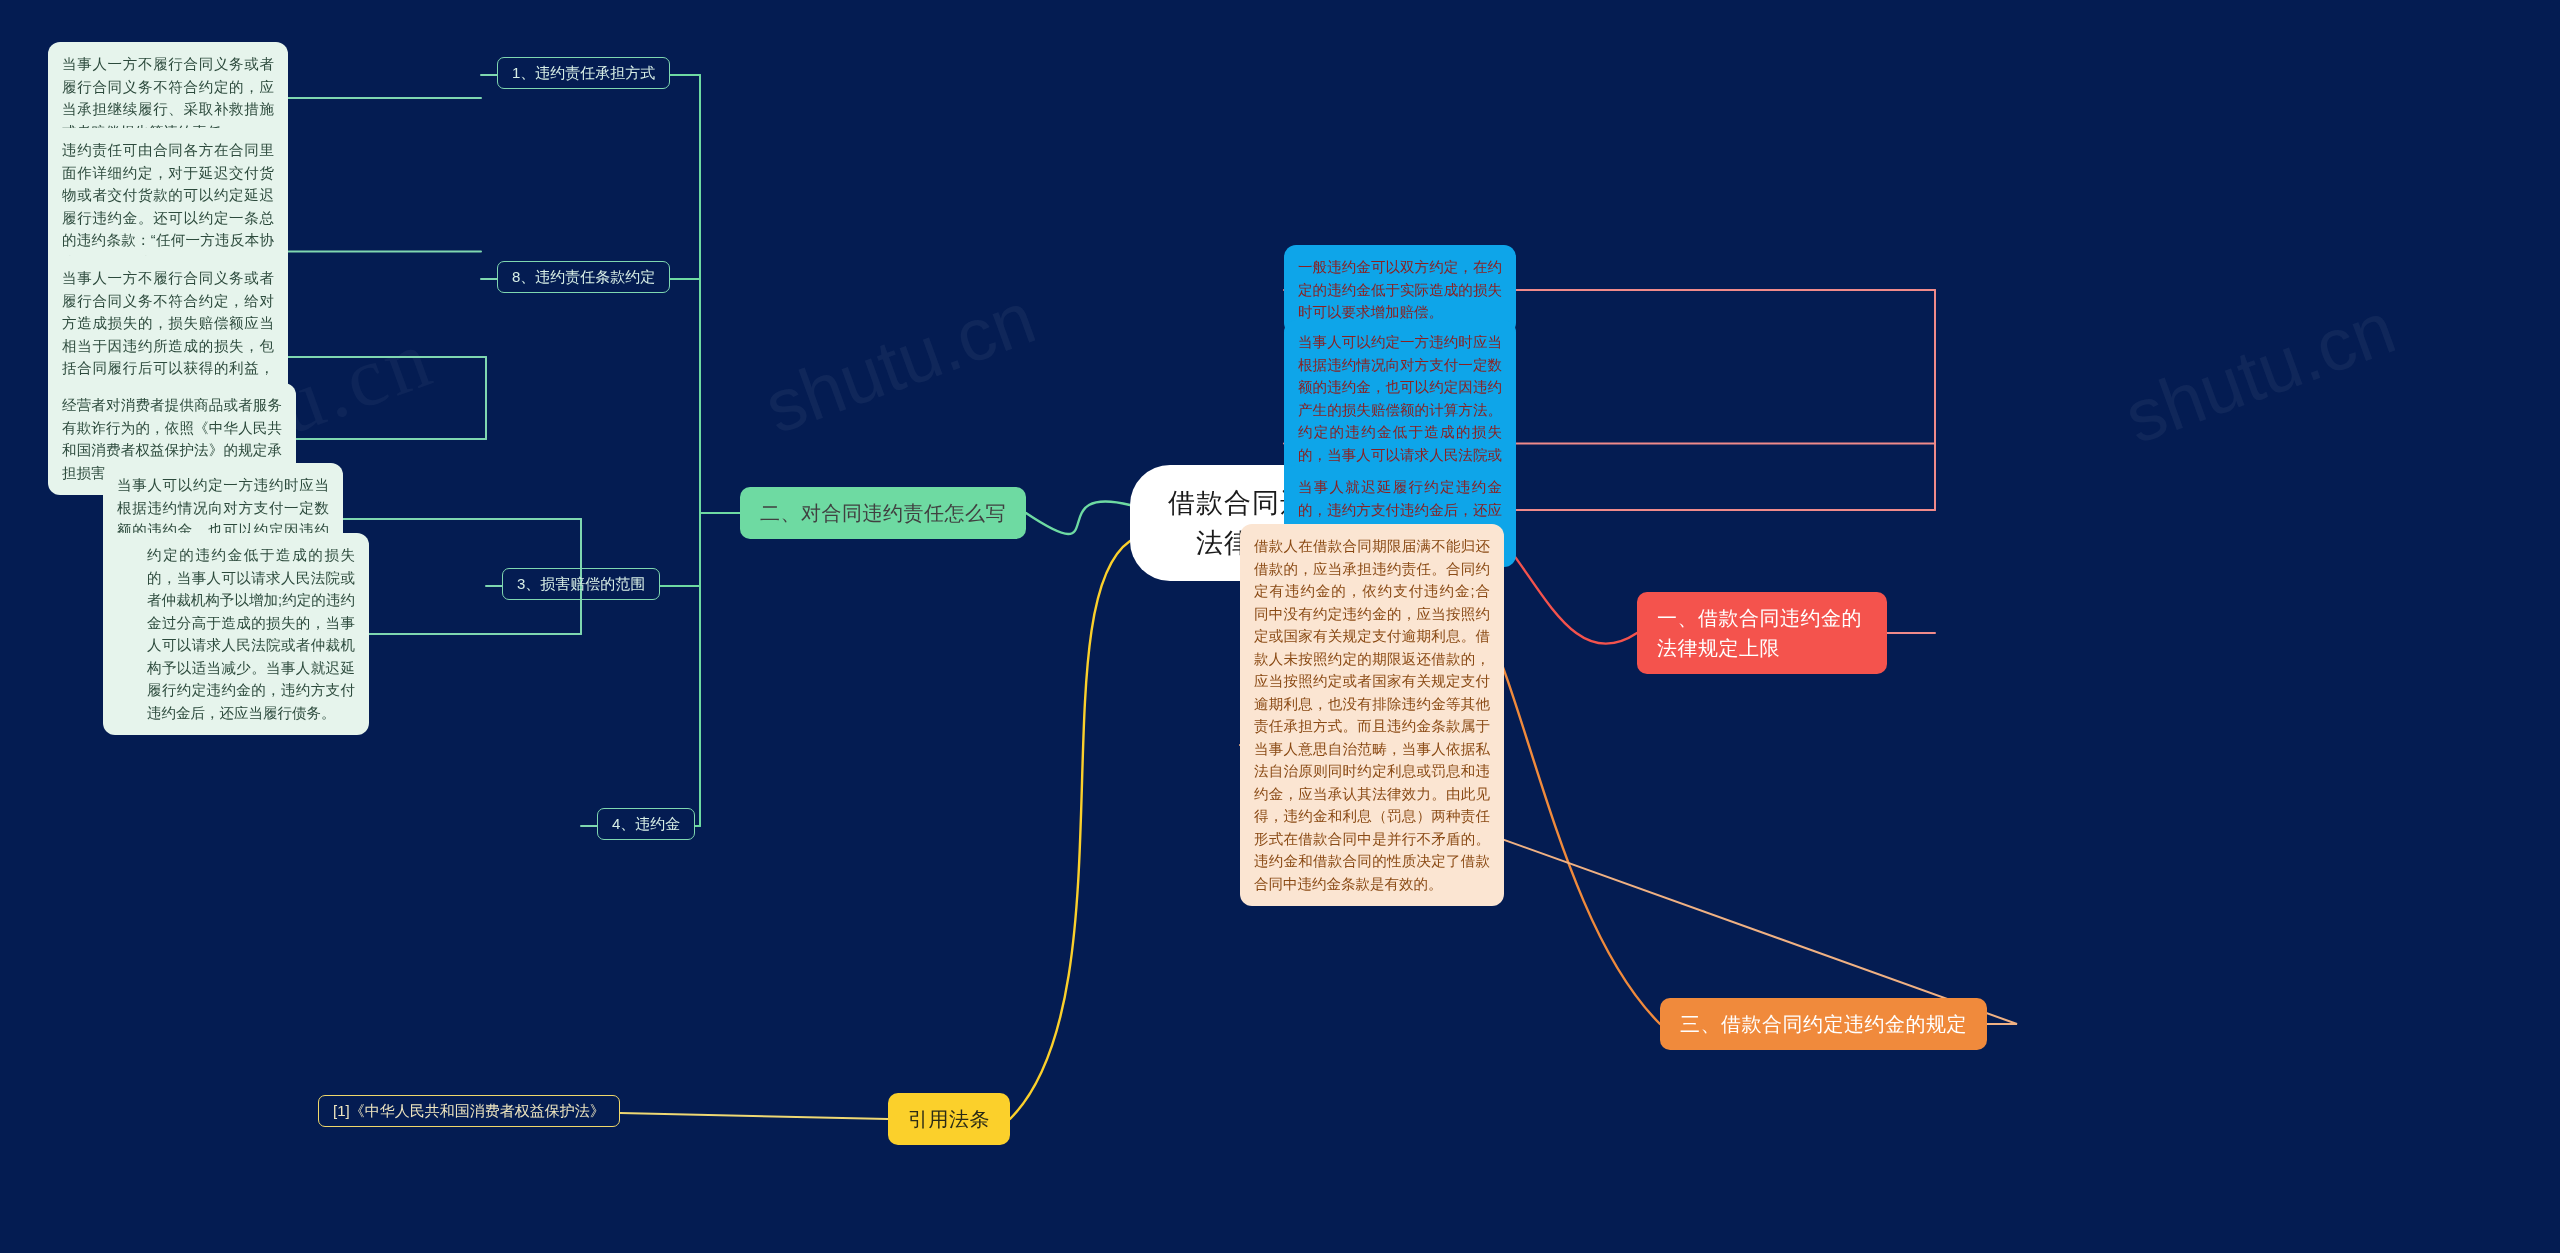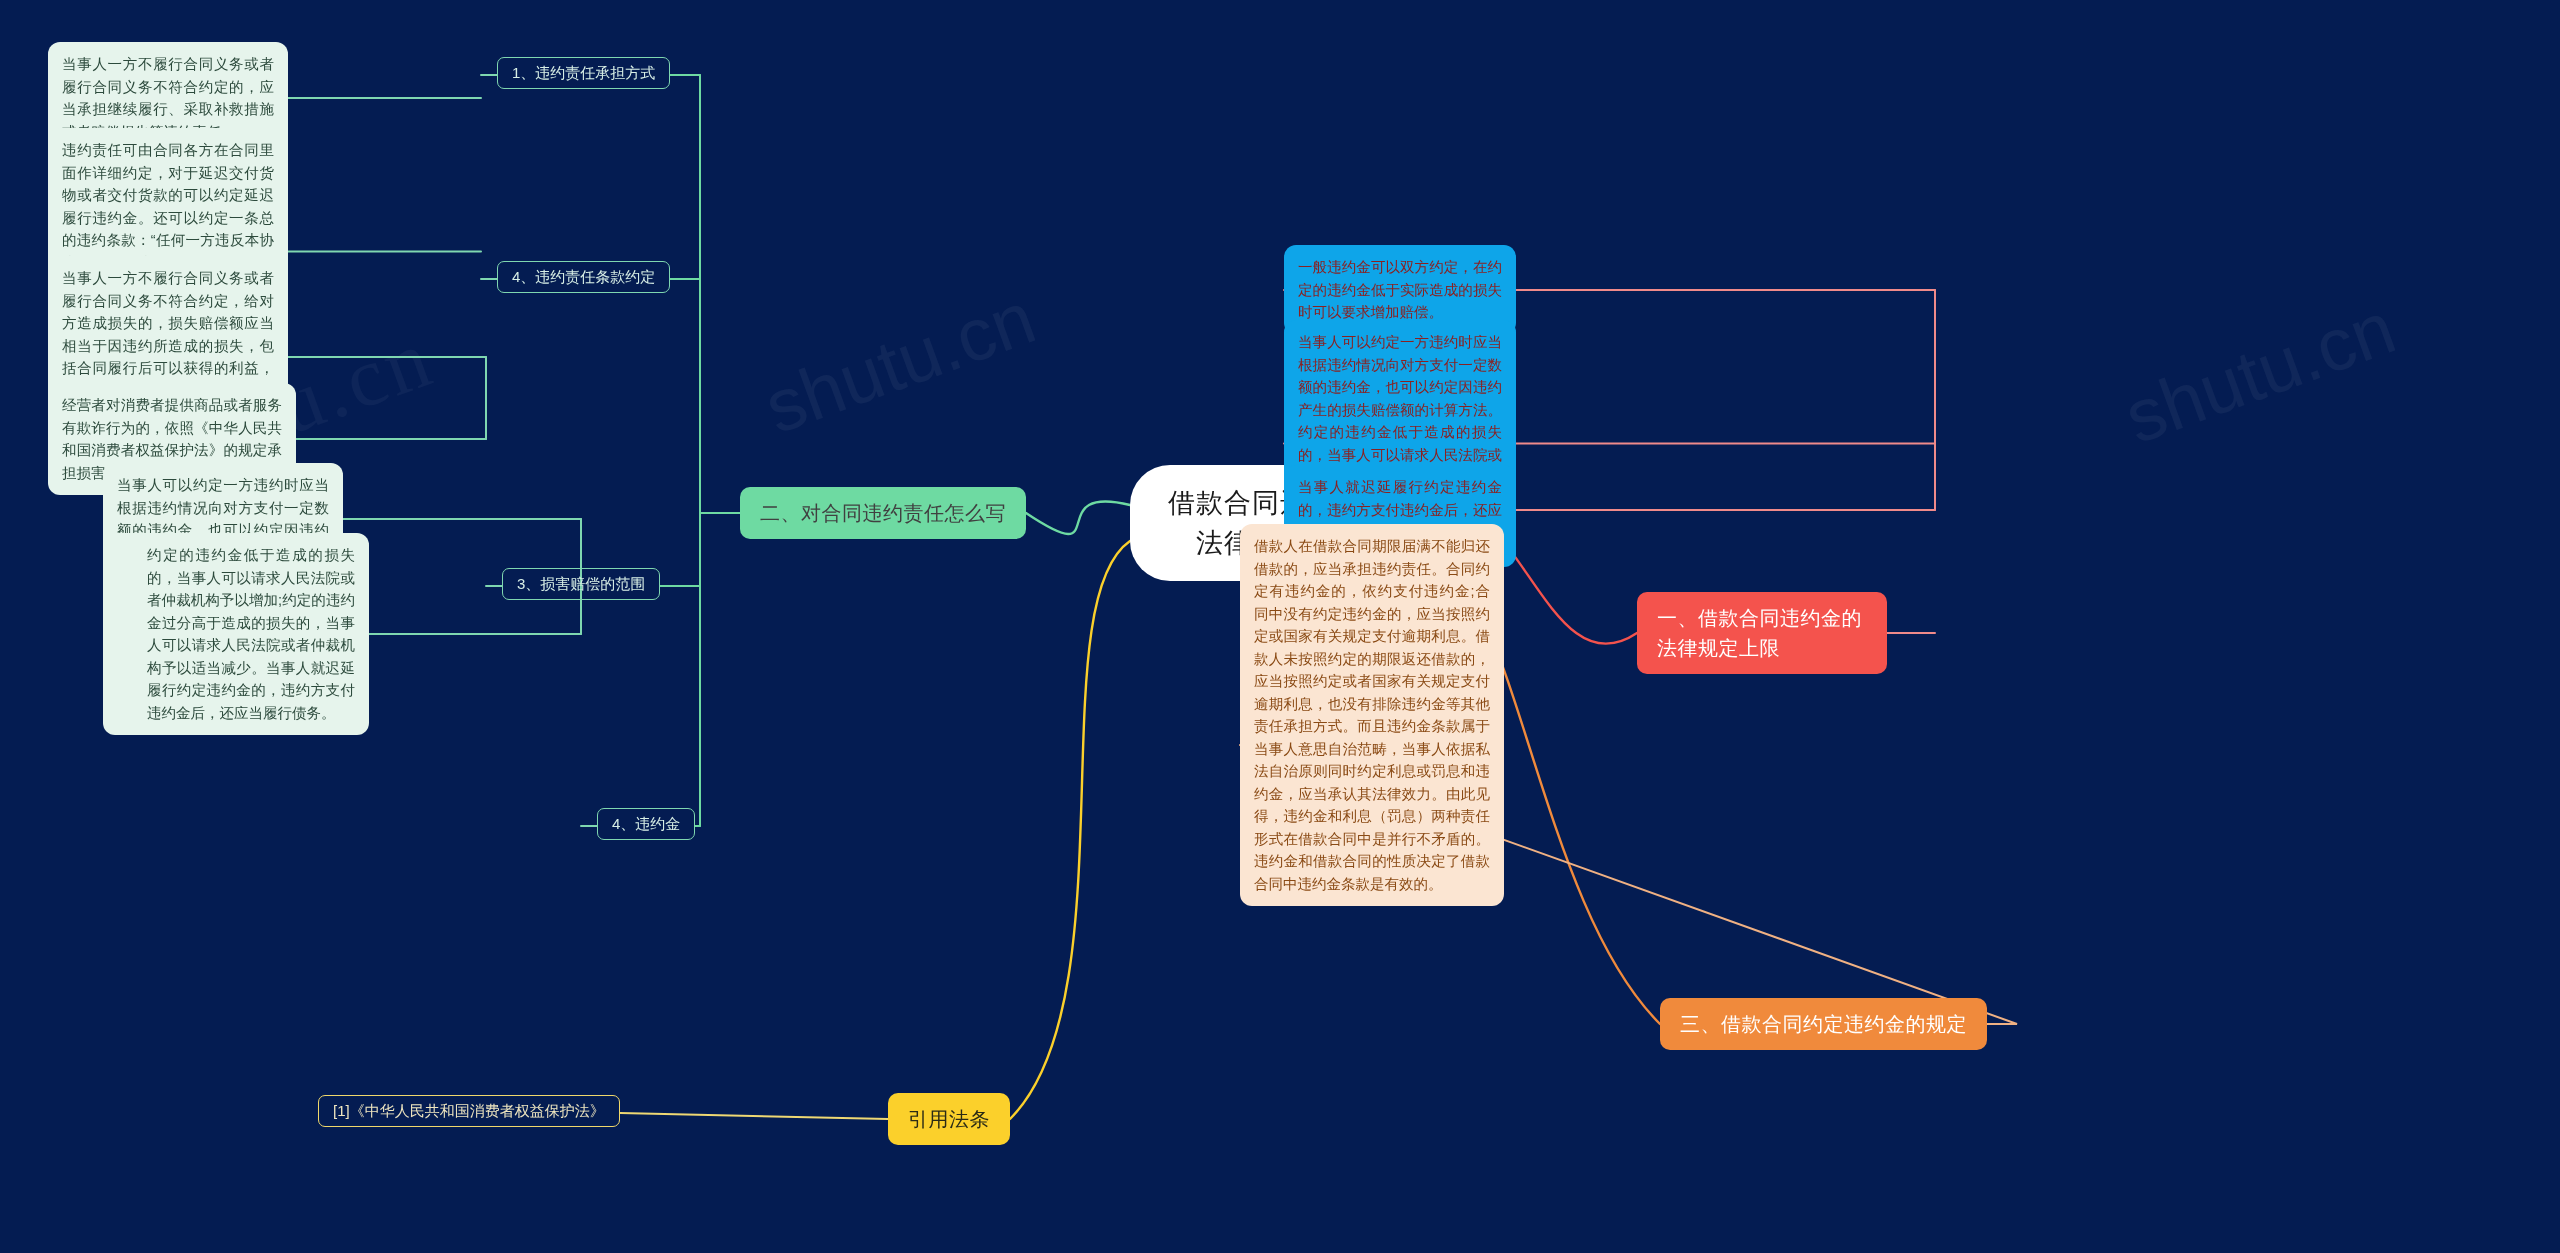--- a/index.html
+++ b/index.html
@@ -128,21 +128,21 @@
       <path d="M1935,510 L1284,510" fill="none" stroke="#f08a8a" stroke-width="2" stroke-linecap="round"></path>
       <circle cx="1891" cy="633" r="0" fill="#f4534d"></circle>
       <path d="M1987,1024 L2017,1024 L1240,745" fill="none" stroke="#f0b183" stroke-width="2" stroke-linecap="round"></path>
     </svg>
 
   <div class="node root" style="left: 1130px; top: 465px; width: 300px;">借款合同违约金的法律规定上限</div>
 
   <div class="node pill pill-green" style="left: 740px; top: 487px;">二、对合同违约责任怎么写</div>
 
   <div class="node chip" style="left:497px;top:57px;">1、违约责任承担方式</div>
-  <div class="node chip" style="left:497px;top:261px;">4、违约责任条款约定</div>
+  <div class="node chip" style="left:497px;top:261px;">8、违约责任条款约定</div>
   <div class="node chip" style="left: 502px; top: 568px;">3、损害赔偿的范围</div>
   <div class="node chip" style="left: 597px; top: 808px;">4、违约金</div>
 
   <div class="node card card-green" style="left: 48px; top: 42px; width: 240px;">当事人一方不履行合同义务或者履行合同义务不符合约定的，应当承担继续履行、采取补救措施或者赔偿损失等违约责任。</div>
 
   <div class="node card card-green" style="left:48px;top:128px;width:240px;">违约责任可由合同各方在合同里面作详细约定，对于延迟交付货物或者交付货款的可以约定延迟履行违约金。还可以约定一条总的违约条款：“任何一方违反本协议导致本协议无法继续履行的，违约方需赔偿守约方违约金人民币 元，该违约金不足以弥补守约方实际损失的，违约方应赔偿守约方所有实际损失。</div>
 
   <div class="node card card-green" style="left:48px;top:256px;width:240px;">当事人一方不履行合同义务或者履行合同义务不符合约定，给对方造成损失的，损失赔偿额应当相当于因违约所造成的损失，包括合同履行后可以获得的利益，但不得超过违反合同一方订立合同时预见到或者应当预见到的因违反合同可能造成的损失。</div>
 
   <div class="node card card-green" style="left:48px;top:383px;width:248px;">经营者对消费者提供商品或者服务有欺诈行为的，依照《中华人民共和国消费者权益保护法》的规定承担损害赔偿责任。</div>

